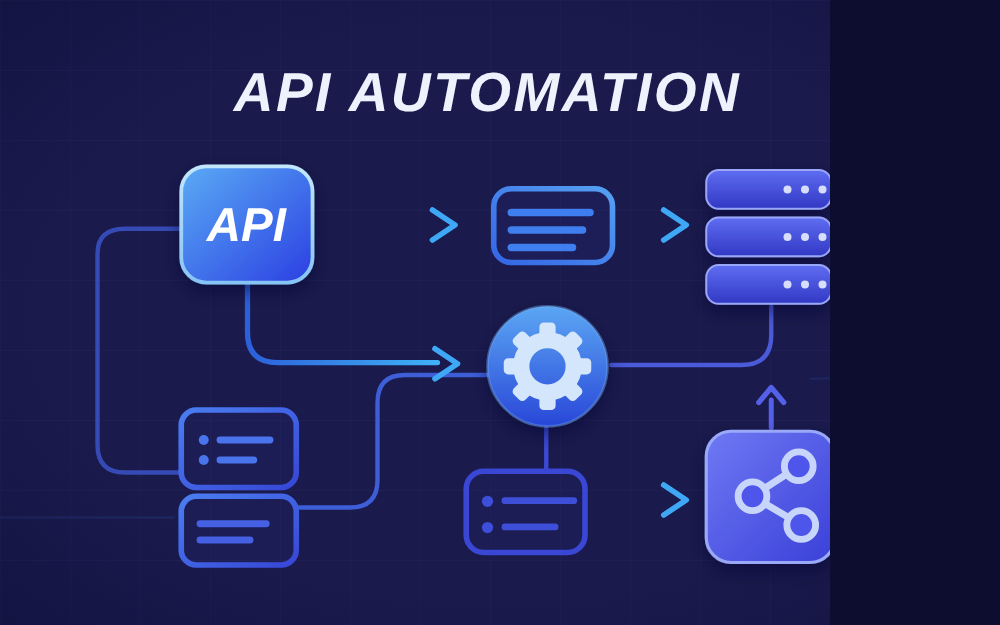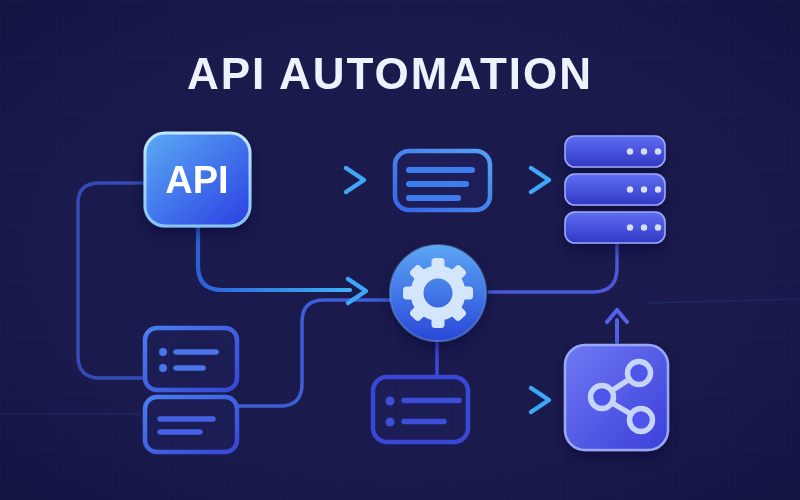--- a/index.html
+++ b/index.html
@@ -1,18 +1,19 @@
 <!DOCTYPE html>
 <html><head>
 <meta charset="utf-8">
 <style>
   html,body{margin:0;padding:0;background:#0d0d30;}
   .stage{
-    width:800px;height:500px;position:relative;overflow:hidden;
+    width:664px;height:500px;position:relative;overflow:hidden;
     font-family:"Liberation Sans", sans-serif;
+    font-style:italic;
   }
   svg{display:block;}
   text{font-family:"Liberation Sans", sans-serif;}
 </style>
 </head>
 <body>
 
 <div class="stage">
 <svg width="800" height="500" viewBox="0 0 800 500">
   <defs>

